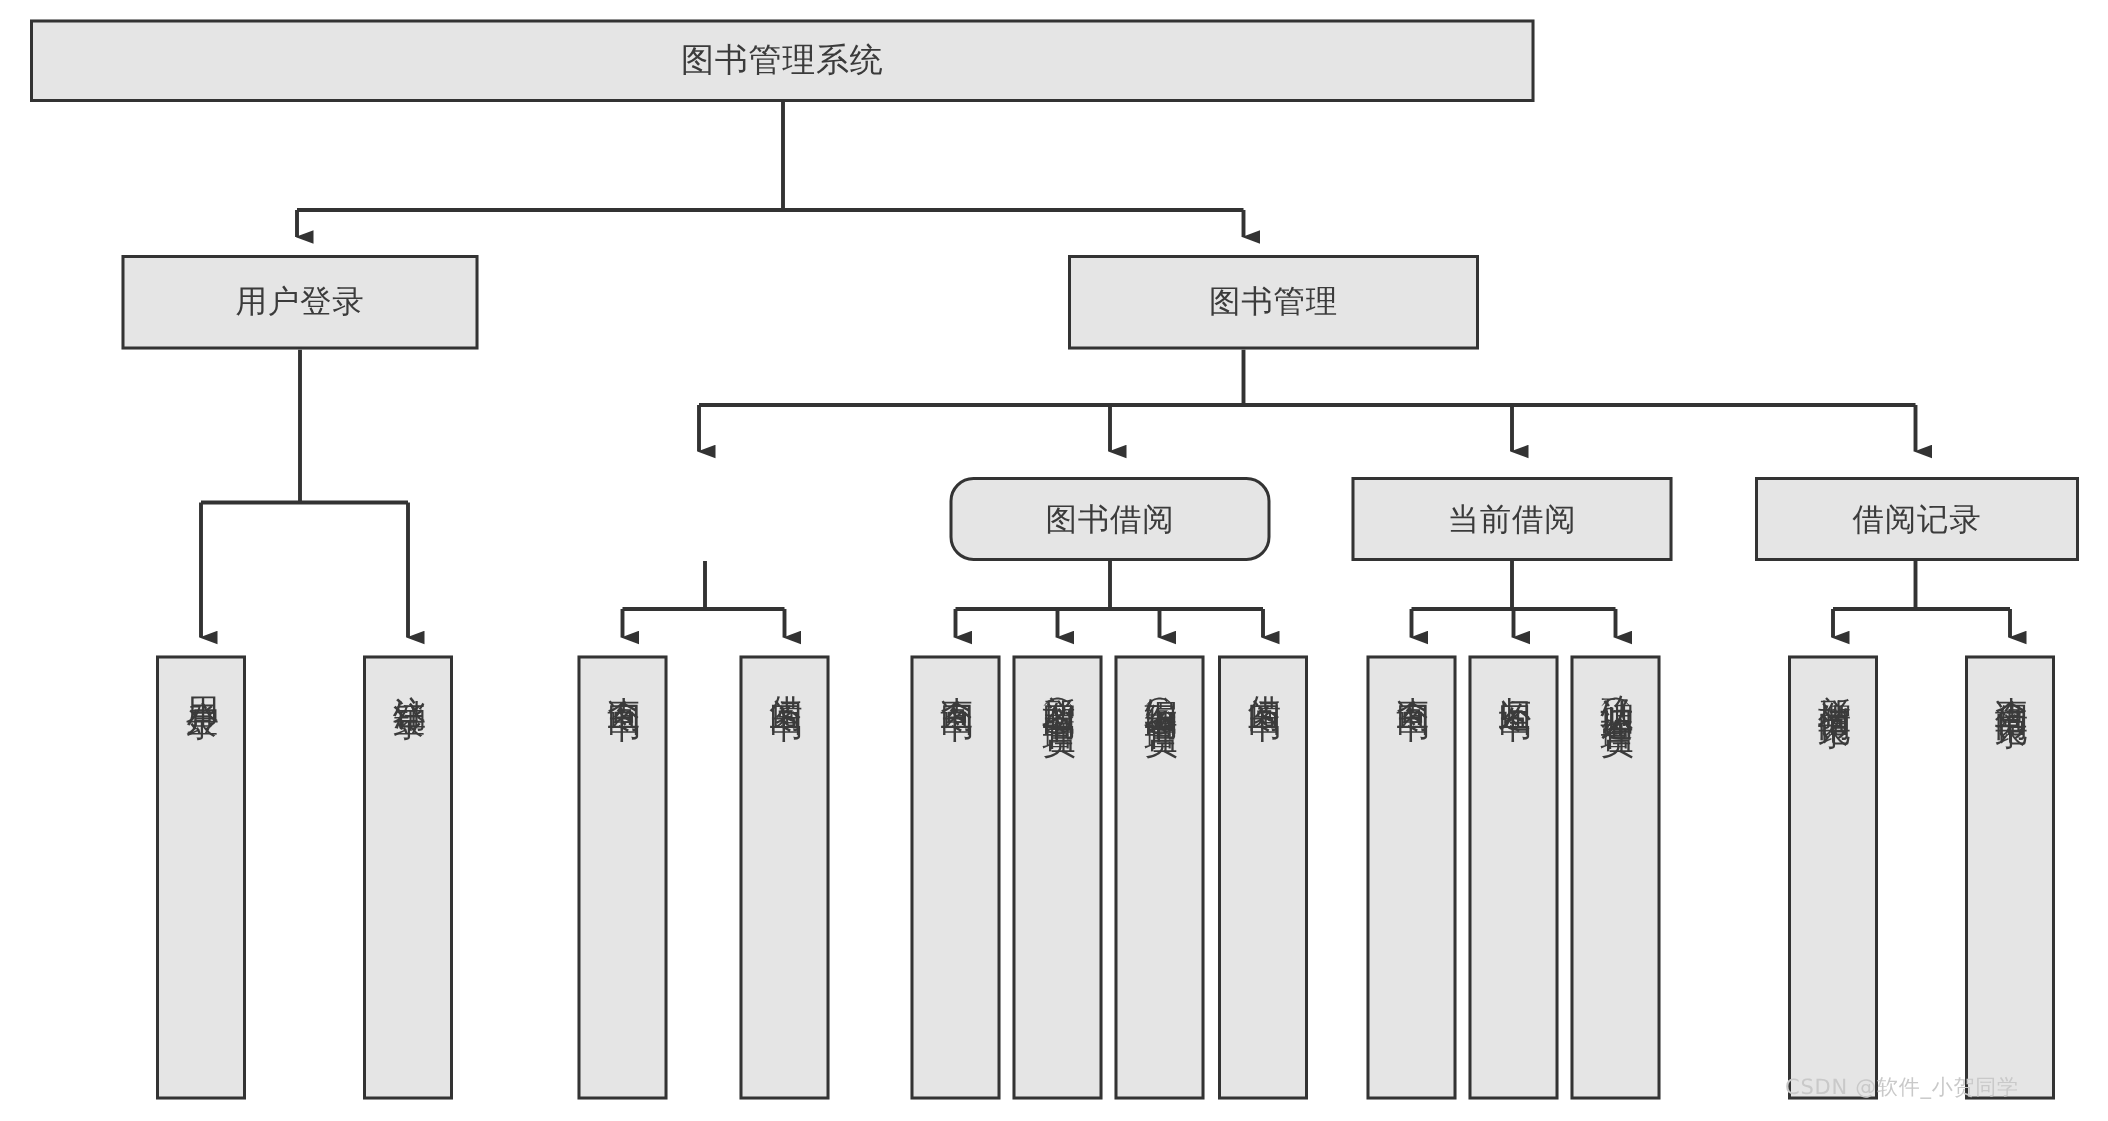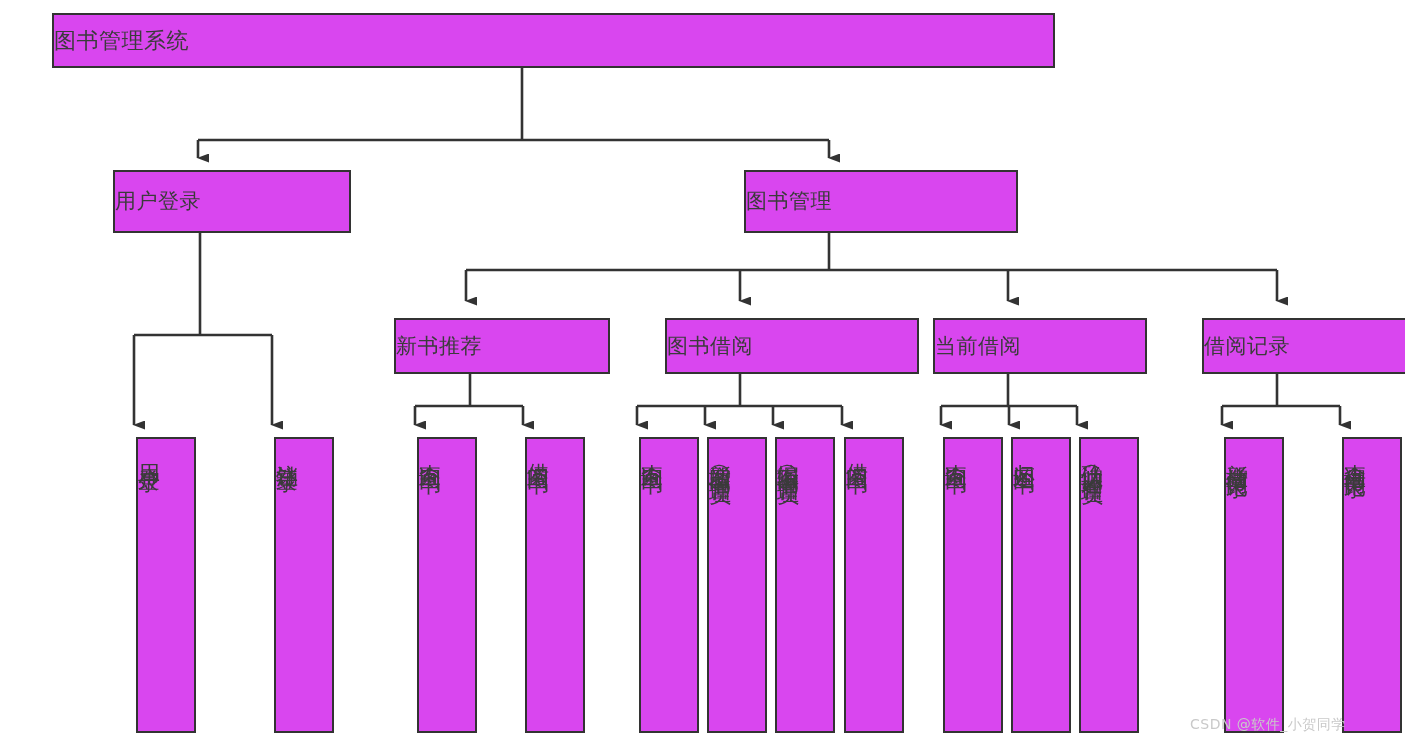--- a/index.html
+++ b/index.html
@@ -21,26 +21,26 @@
     position: absolute;
     left: 0;
     top: 0;
     width: 1405px;
     height: 747px;
     pointer-events: none;
   }
   .node {
     position: absolute;
     box-sizing: border-box;
-    background: #d946ef;
+    background: #e5e5e5;
     border: 2.5px solid #333333;
     display: flex;
     align-items: center;
+    justify-content: center;
     color: #3b3b3b;
-    margin-left: 32px;
   }
   .node .label {
     display: block;
     text-align: center;
     line-height: 1.18;
     color: #3b3b3b;
     white-space: pre;
   }
   
   .node.horiz .label {
@@ -131,25 +131,22 @@
   </div>
 
   <div class="node horiz" style="left:81px; top:170px; width:238px; height:63px;">
     <span class="label">用户登录</span>
   </div>
 
   <div class="node horiz" style="left:712px; top:170px; width:274px; height:63px;">
     <span class="label">图书管理</span>
   </div>
 
-  <div class="node horiz" style="left:362px; top:318px; width:216px; height:56px;">
-    <span class="label">新书推荐</span>
-  </div>
-
-  <div class="node horiz" style="left:633px; top:318px; width:254px; height:56px;">
+
+  <div class="node horiz" style="left:633px; top:318px; width:214px; height:56px;border-radius:16px;">
     <span class="label">图书借阅</span>
   </div>
 
   <div class="node horiz" style="left:1170px; top:318px; width:216px; height:56px;">
     <span class="label">借阅记录</span>
   </div>
 
   <div class="node horiz" style="left:901px; top:318px; width:214px; height:56px;">
     <span class="label">当前借阅</span>
   </div>

